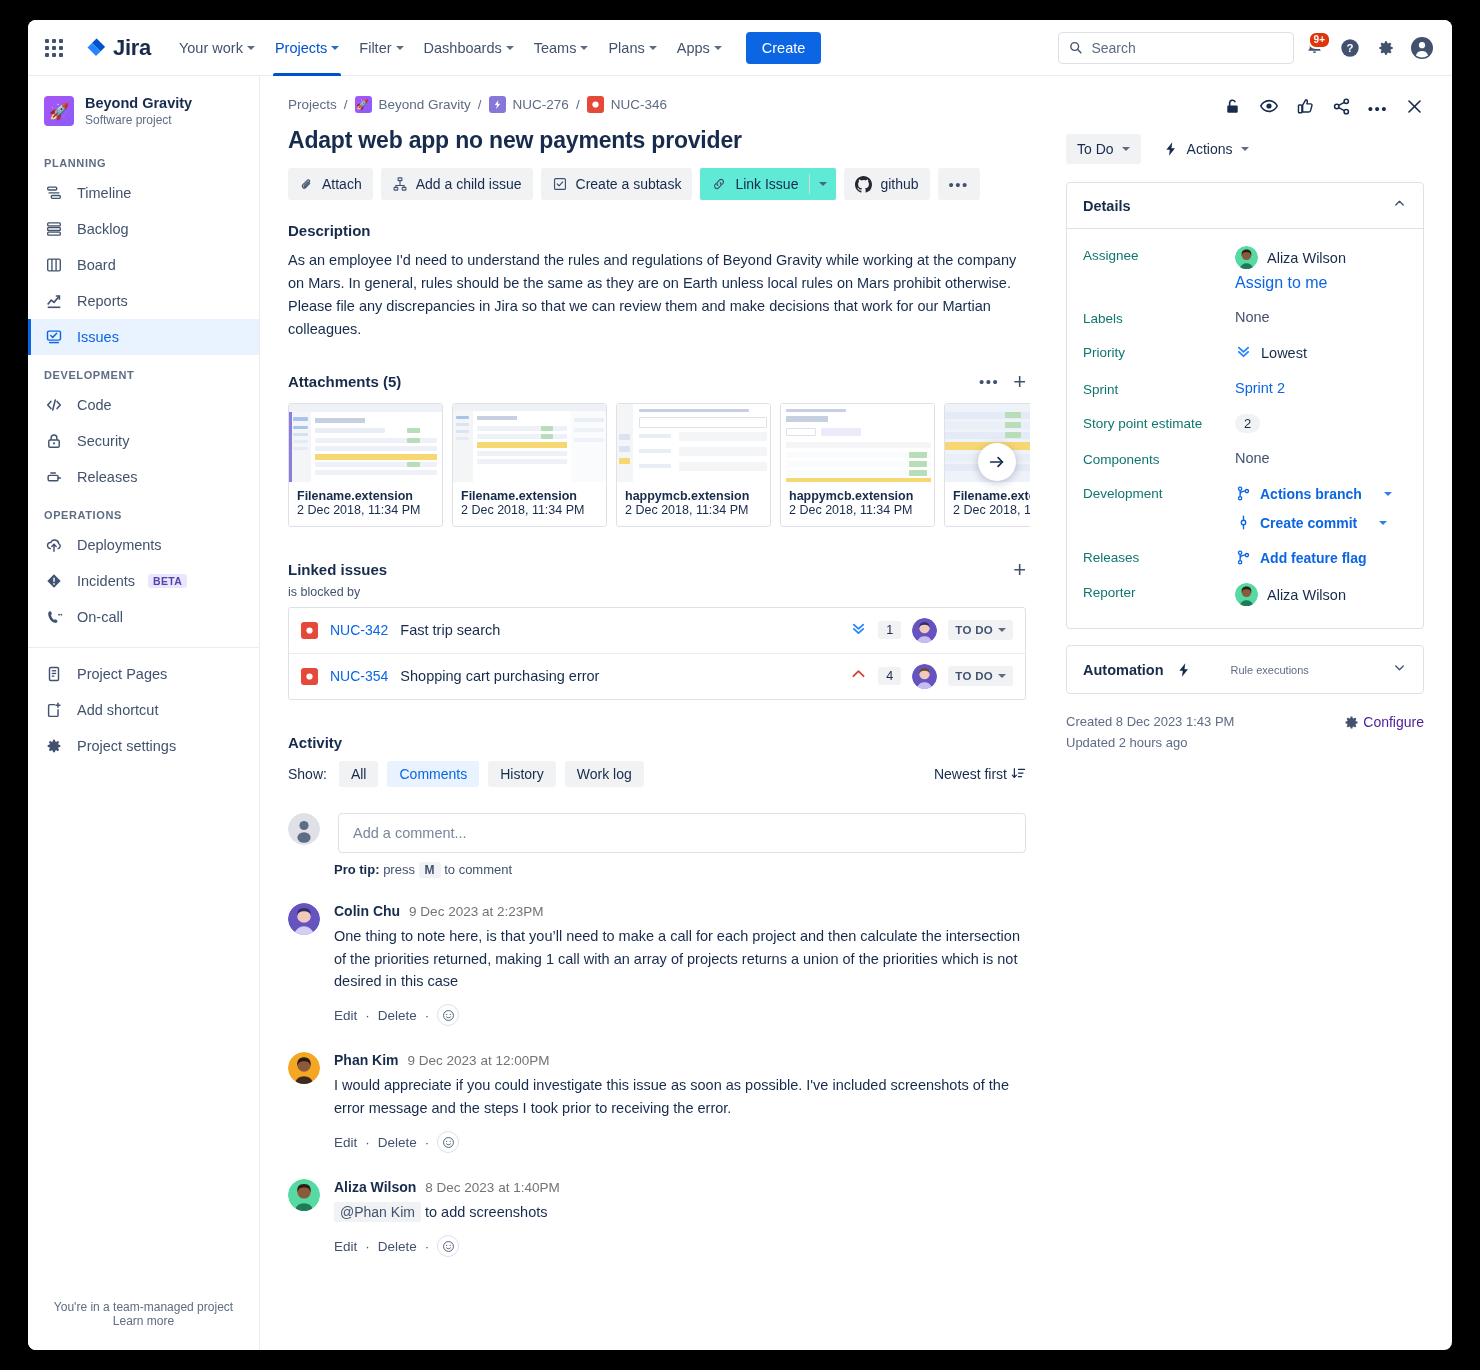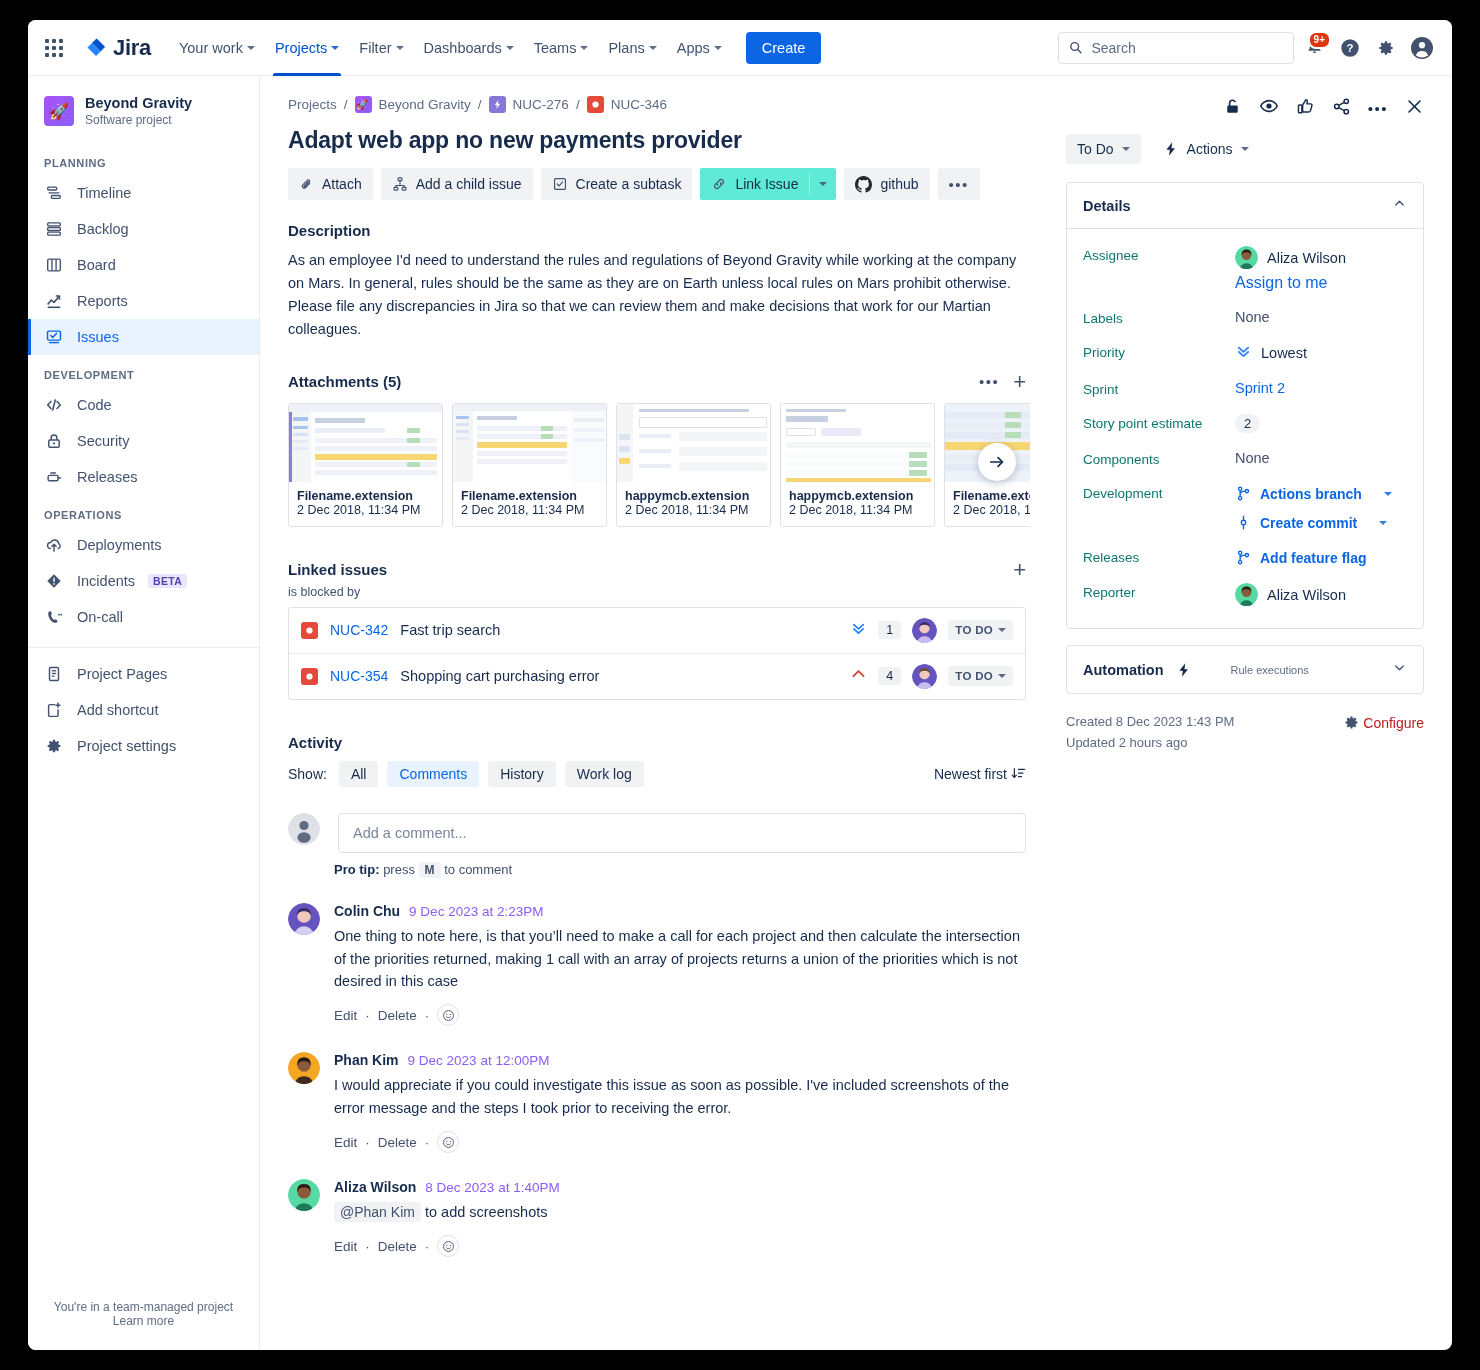--- a/index.html
+++ b/index.html
@@ -182,21 +182,21 @@
     padding:0 14px;font-size:14.5px;color:#7a869a;cursor:text;background:#fff;
   }
   .protip { font-size:13px;color:#42526e;margin:9px 0 0 46px;}
   .protip b{color:#172b4d;}
   .kbd { background:#f1f2f4;border-radius:3px;padding:1px 6px;font-size:12px;color:#42526e;font-weight:700;}
 
   .comment { display:flex;gap:14px;margin-top:26px;}
   .c-body{flex:1;}
   .c-head { display:flex;align-items:baseline;gap:9px;margin-bottom:6px;}
   .c-name { font-size:14px;font-weight:700;color:#172b4d;cursor:pointer;}
-  .c-time { font-size:13.5px;color:#8b5cf6;cursor:pointer;}
+  .c-time { font-size:13.5px;color:#737373;cursor:pointer;}
   .c-text { font-size:14.5px;color:#172b4d;line-height:1.58;}
   .mention { background:#f1f2f4;border-radius:3px;padding:2px 6px;color:#42526e;font-size:14px;}
   .c-actions { display:flex;align-items:center;gap:8px;margin-top:11px;font-size:13.5px;color:#42526e;}
   .c-actions span.lk{cursor:pointer;}
   .emoji-btn{width:22px;height:22px;border:1px solid #dfe1e6;border-radius:50%;display:flex;align-items:center;justify-content:center;cursor:pointer;}
 
   
   .rp-icons { display:flex;align-items:center;justify-content:flex-end;gap:17px;margin-bottom:14px; height:24px;}
   .rp-icons > * { cursor:pointer;}
   .status-row { display:flex;align-items:center;gap:18px;margin-bottom:18px;}
@@ -219,21 +219,21 @@
   .chip-num{background:#f1f2f4;border-radius:10px;font-size:13px;color:#172b4d;padding:2px 9px;}
   .dev-line{display:flex;align-items:center;gap:8px;color:#0c66e4;font-weight:700;font-size:14px;cursor:pointer;}
   .dev-line .dcaret{margin-left:14px;}
 
   .auto-panel{ border:1px solid #dfe1e6;border-radius:4px;margin-top:16px;display:flex;align-items:center;padding:14px 16px;gap:12px;cursor:pointer;}
   .auto-panel .t{font-size:14.5px;font-weight:700;color:#172b4d;}
   .auto-panel .r{font-size:11px;color:#5e6c84;padding-left:27px;}
   .auto-panel .chev{margin-left:auto;}
   .meta-row{display:flex;align-items:flex-start;margin-top:18px;}
   .meta-dates{font-size:13px;color:#5e6c84;line-height:1.6;}
-  .configure{margin-left:auto;display:flex;align-items:center;gap:3px;font-size:14px;color:#b91c1c;cursor:pointer;padding-top:2px;}
+  .configure{margin-left:auto;display:flex;gap:3px;font-size:14px;color:#4c1d95;cursor:pointer;padding-top:2px;}
 </style>
 </head>
 <body>
 
 <div class="frame">
 
   <div class="topnav">
     <div class="appswitch">
       <div class="grid9">
           <i></i>

